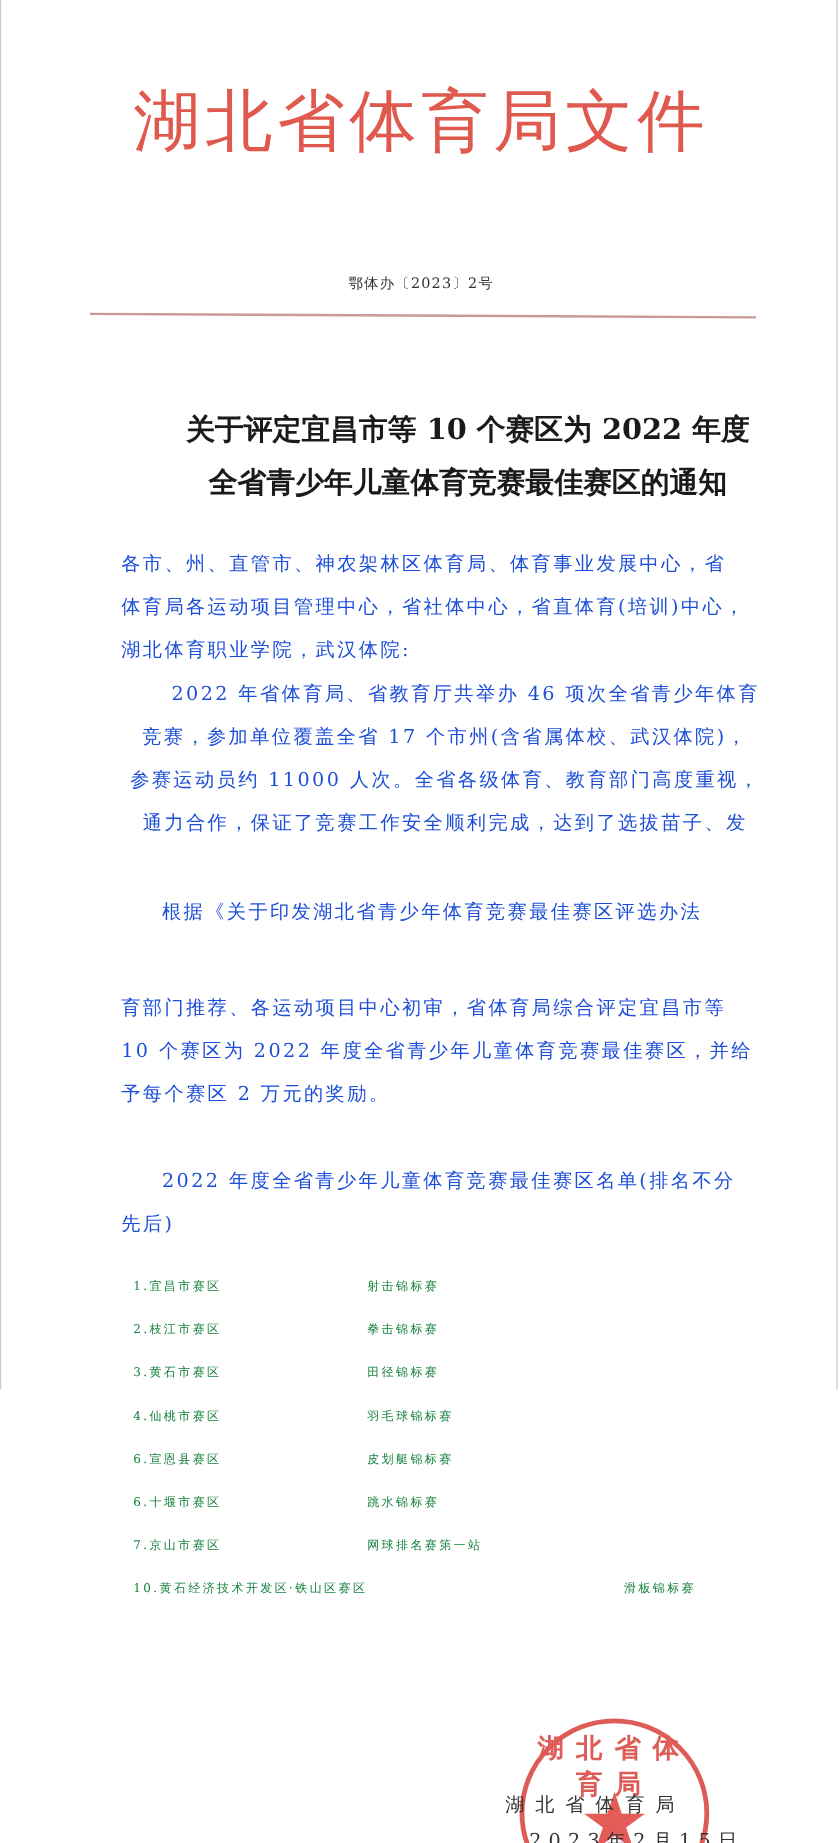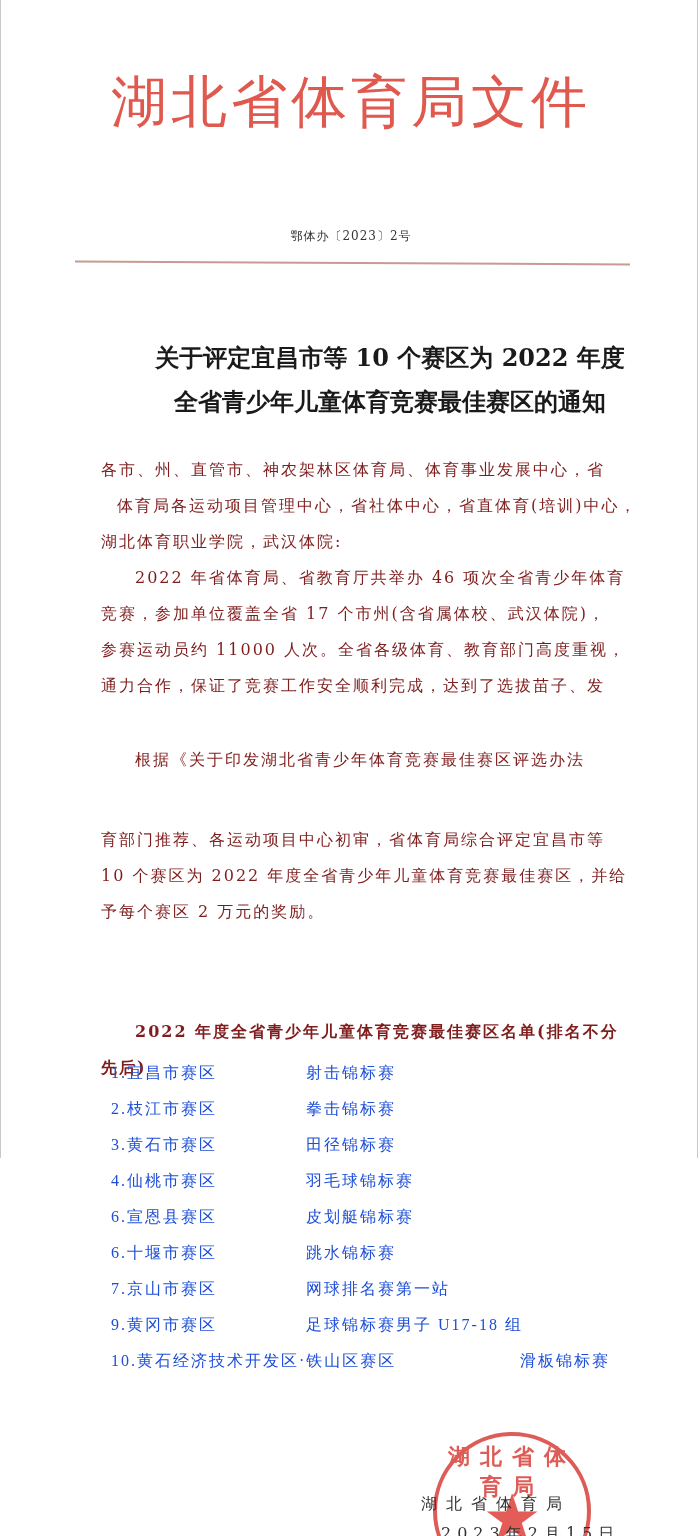--- a/index.html
+++ b/index.html
@@ -33,27 +33,27 @@
       background: #c79a92;
       transform: rotate(0.3deg);
     }
     .notice-title {
       position: absolute; left: 0; width: 700px; top: 336px;
       text-align: center; font-weight: bold; font-size: 24px;
       line-height: 44px; color: #1a1a1a; margin-left: 39px;
     }
     .body-text {
       position: absolute; left: 100px; width: 540px;
-      font-size: 16px; line-height: 36px; color: #7f1d1d;
+      font-size: 16px; line-height: 36px; color: #1d4ed8;
       letter-spacing: 2px;
     }
     .indent { text-indent: 34px; }
     .list {
       position: absolute; left: 110px; top: 1055px; width: 540px;
-      font-size: 16px; color: #1d4ed8; letter-spacing: 2px; font-family: Liberation Serif, serif;
+      font-size: 10px; color: #15803d; letter-spacing: 2px;
     }
     .list-item { height: 36px; line-height: 36px; position: relative; white-space: nowrap; }
     .list-item .area { position: absolute; left: 0; }
     .list-item .event { position: absolute; left: 195px; }
     .list-item.wide .event { left: 365px; margin-left: 44px; }
     .seal {
       position: absolute; left: 432px; top: 1432px; width: 150px; height: 150px;
       border: 4px solid #d9403a; border-radius: 50%;
       opacity: 0.85;
     }
@@ -83,42 +83,42 @@
   <div class="doc-number">鄂体办〔2023〕2号</div>
   <div class="red-rule"></div>
 
   <div class="notice-title">
     <div>关于评定宜昌市等 10 个赛区为 2022 年度</div>
     <div>全省青少年儿童体育竞赛最佳赛区的通知</div>
   </div>
 
   <div class="body-text" style="top:452px;">
     <div>各市、州、直管市、神农架林区体育局、体育事业发展中心，省</div>
-    <div style="margin-left:16px;">体育局各运动项目管理中心，省社体中心，省直体育(培训)中心，</div>
+    <div style="margin-left:0;">体育局各运动项目管理中心，省社体中心，省直体育(培训)中心，</div>
     <div>湖北体育职业学院，武汉体院:</div>
   </div>
 
-  <div class="body-text" style="top:560px;">
+  <div class="body-text" style="top:560px;text-align:center;">
     <div class="indent">2022 年省体育局、省教育厅共举办 46 项次全省青少年体育</div>
     <div>竞赛，参加单位覆盖全省 17 个市州(含省属体校、武汉体院)，</div>
     <div>参赛运动员约 11000 人次。全省各级体育、教育部门高度重视，</div>
     <div>通力合作，保证了竞赛工作安全顺利完成，达到了选拔苗子、发</div>
   </div>
 
   <div class="body-text" style="top:742px;">
     <div class="indent">根据《关于印发湖北省青少年体育竞赛最佳赛区评选办法</div>
   </div>
 
   <div class="body-text" style="top:822px;">
     <div>育部门推荐、各运动项目中心初审，省体育局综合评定宜昌市等</div>
     <div>10 个赛区为 2022 年度全省青少年儿童体育竞赛最佳赛区，并给</div>
     <div>予每个赛区 2 万元的奖励。</div>
   </div>
 
-  <div class="body-text" style="top:1014px;font-weight:bold;">
+  <div class="body-text" style="top:966px;">
     <div class="indent">2022 年度全省青少年儿童体育竞赛最佳赛区名单(排名不分</div>
     <div>先后)</div>
   </div>
 
   <div class="list">
     <div class="list-item">
       <span class="area">1.宜昌市赛区</span>
       <span class="event">射击锦标赛</span>
     </div>
     <div class="list-item">
@@ -138,24 +138,20 @@
       <span class="event">皮划艇锦标赛</span>
     </div>
     <div class="list-item">
       <span class="area">6.十堰市赛区</span>
       <span class="event">跳水锦标赛</span>
     </div>
     <div class="list-item">
       <span class="area">7.京山市赛区</span>
       <span class="event">网球排名赛第一站</span>
     </div>
-    <div class="list-item">
-      <span class="area">9.黄冈市赛区</span>
-      <span class="event">足球锦标赛男子 U17-18 组</span>
-    </div>
     <div class="list-item wide">
       <span class="area">10.黄石经济技术开发区·铁山区赛区</span>
       <span class="event">滑板锦标赛</span>
     </div>
   </div>
 
   <div class="seal">
     <div class="seal-text">湖北省体育局</div>
     <div class="seal-star">★</div>
   </div>

